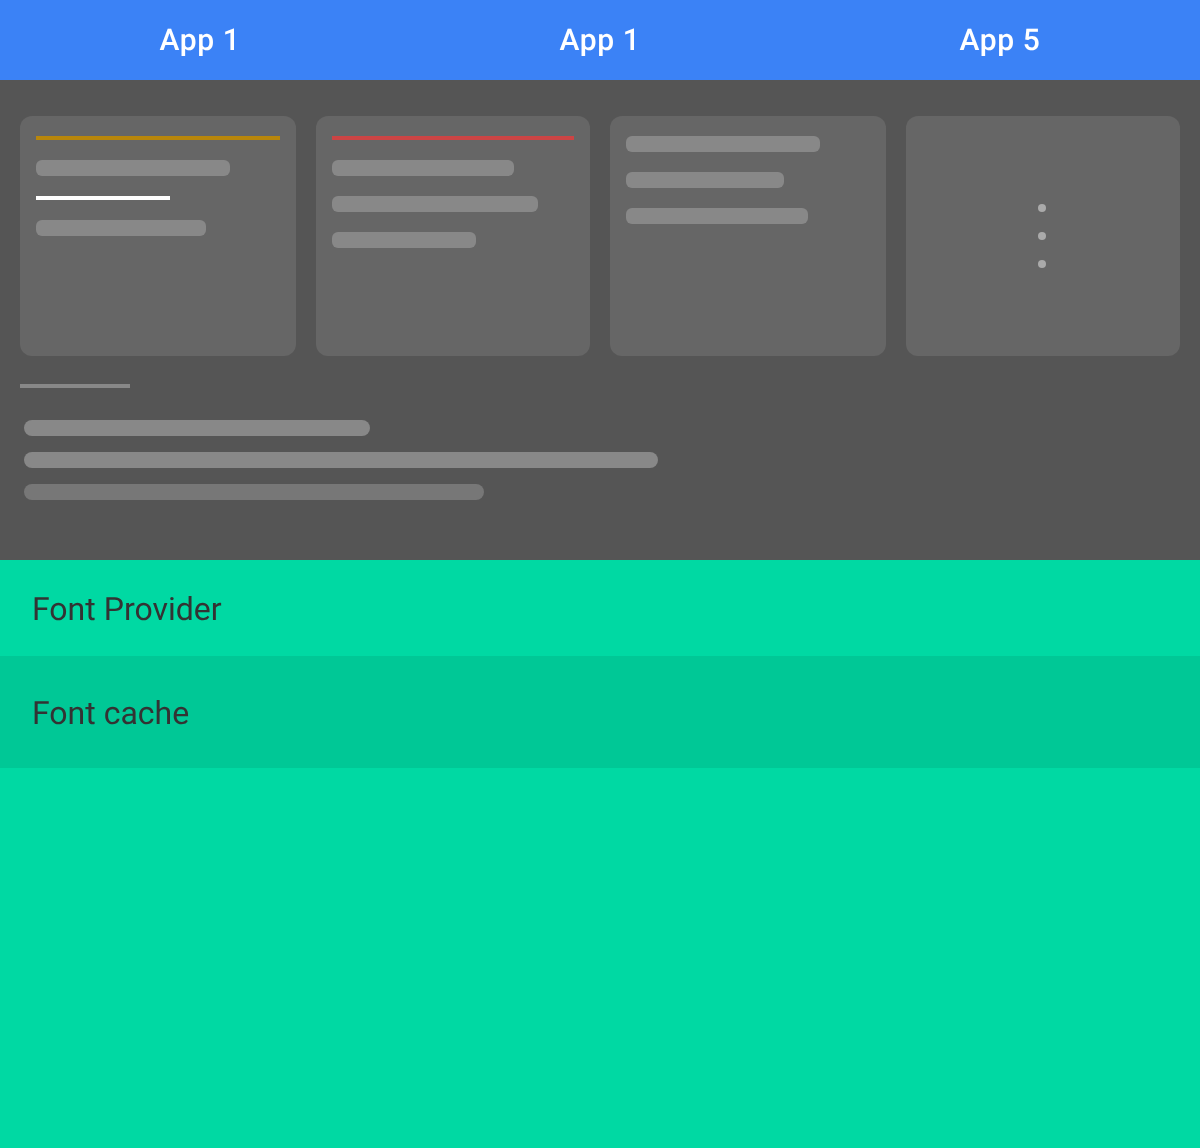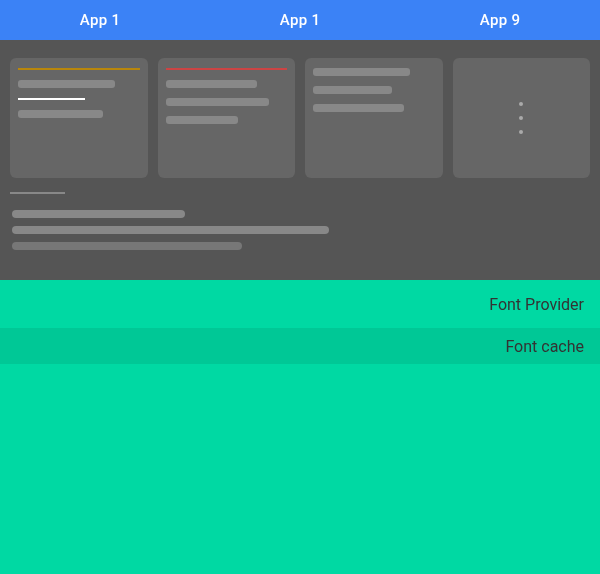--- a/index.html
+++ b/index.html
@@ -132,38 +132,36 @@
     }
 
     
     .font-provider-section {
       background: #00D9A3;
       height: 48px;
       display: flex;
       align-items: center;
       padding: 0 16px;
       flex-shrink: 0;
-      justify-content: flex-end;
     }
 
     .font-provider-label {
       color: #333;
       font-size: 16px;
       font-weight: 400;
     }
 
     
     .font-cache-section {
       background: #00C896;
-      height: 36px;
+      height: 56px;
       display: flex;
       align-items: center;
       padding: 0 16px;
       flex-shrink: 0;
-      justify-content: flex-end;
     }
 
     .font-cache-label {
       color: #333;
       font-size: 16px;
       font-weight: 400;
     }
 
     
     .bottom-section {
@@ -187,21 +185,21 @@
     }
   </style>
 </head>
 <body>
 
 <div class="container">
 
   <div class="app-bar">
     <div class="app-bar-item">App 1</div>
     <div class="app-bar-item">App 1</div>
-    <div class="app-bar-item">App 9</div>
+    <div class="app-bar-item">App 5</div>
   </div>
 
   <div class="dark-section-1">
     <div class="app-box-group">
 
       <div class="app-box">
         <div class="app1-line1"></div>
         <div class="app1-line2"></div>
         <div class="app1-line3"></div>
         <div class="app1-line4"></div>

